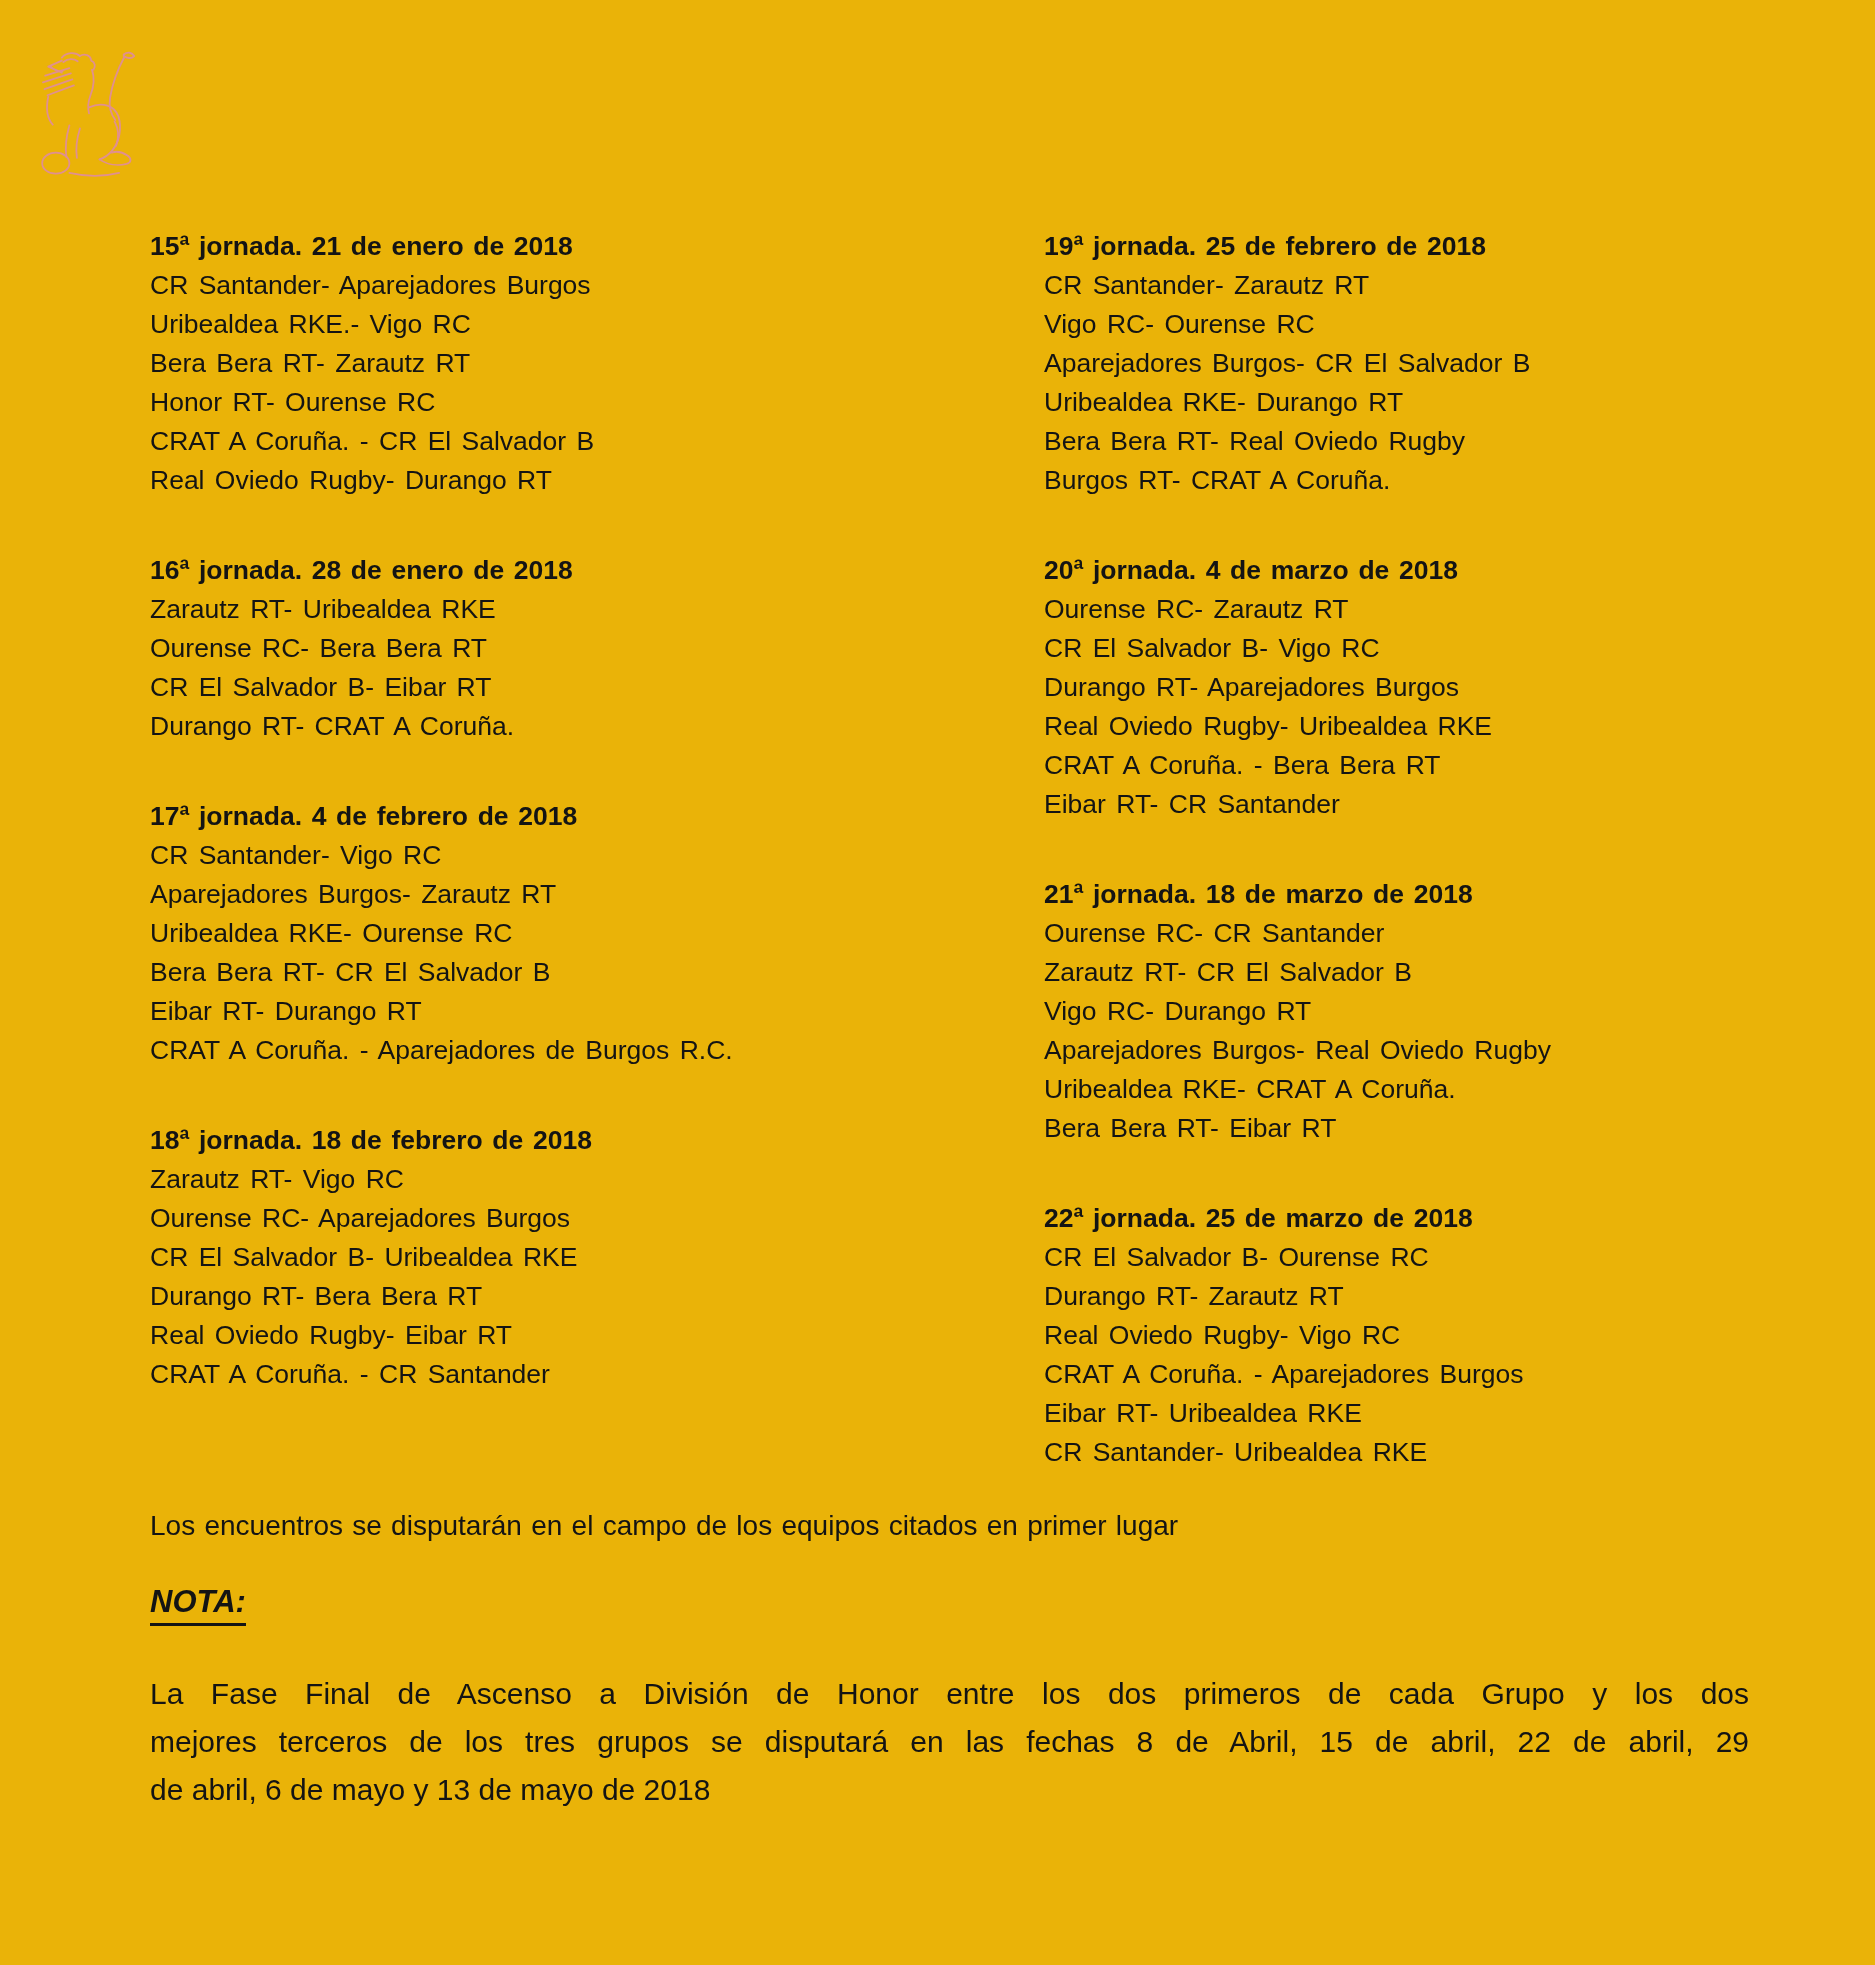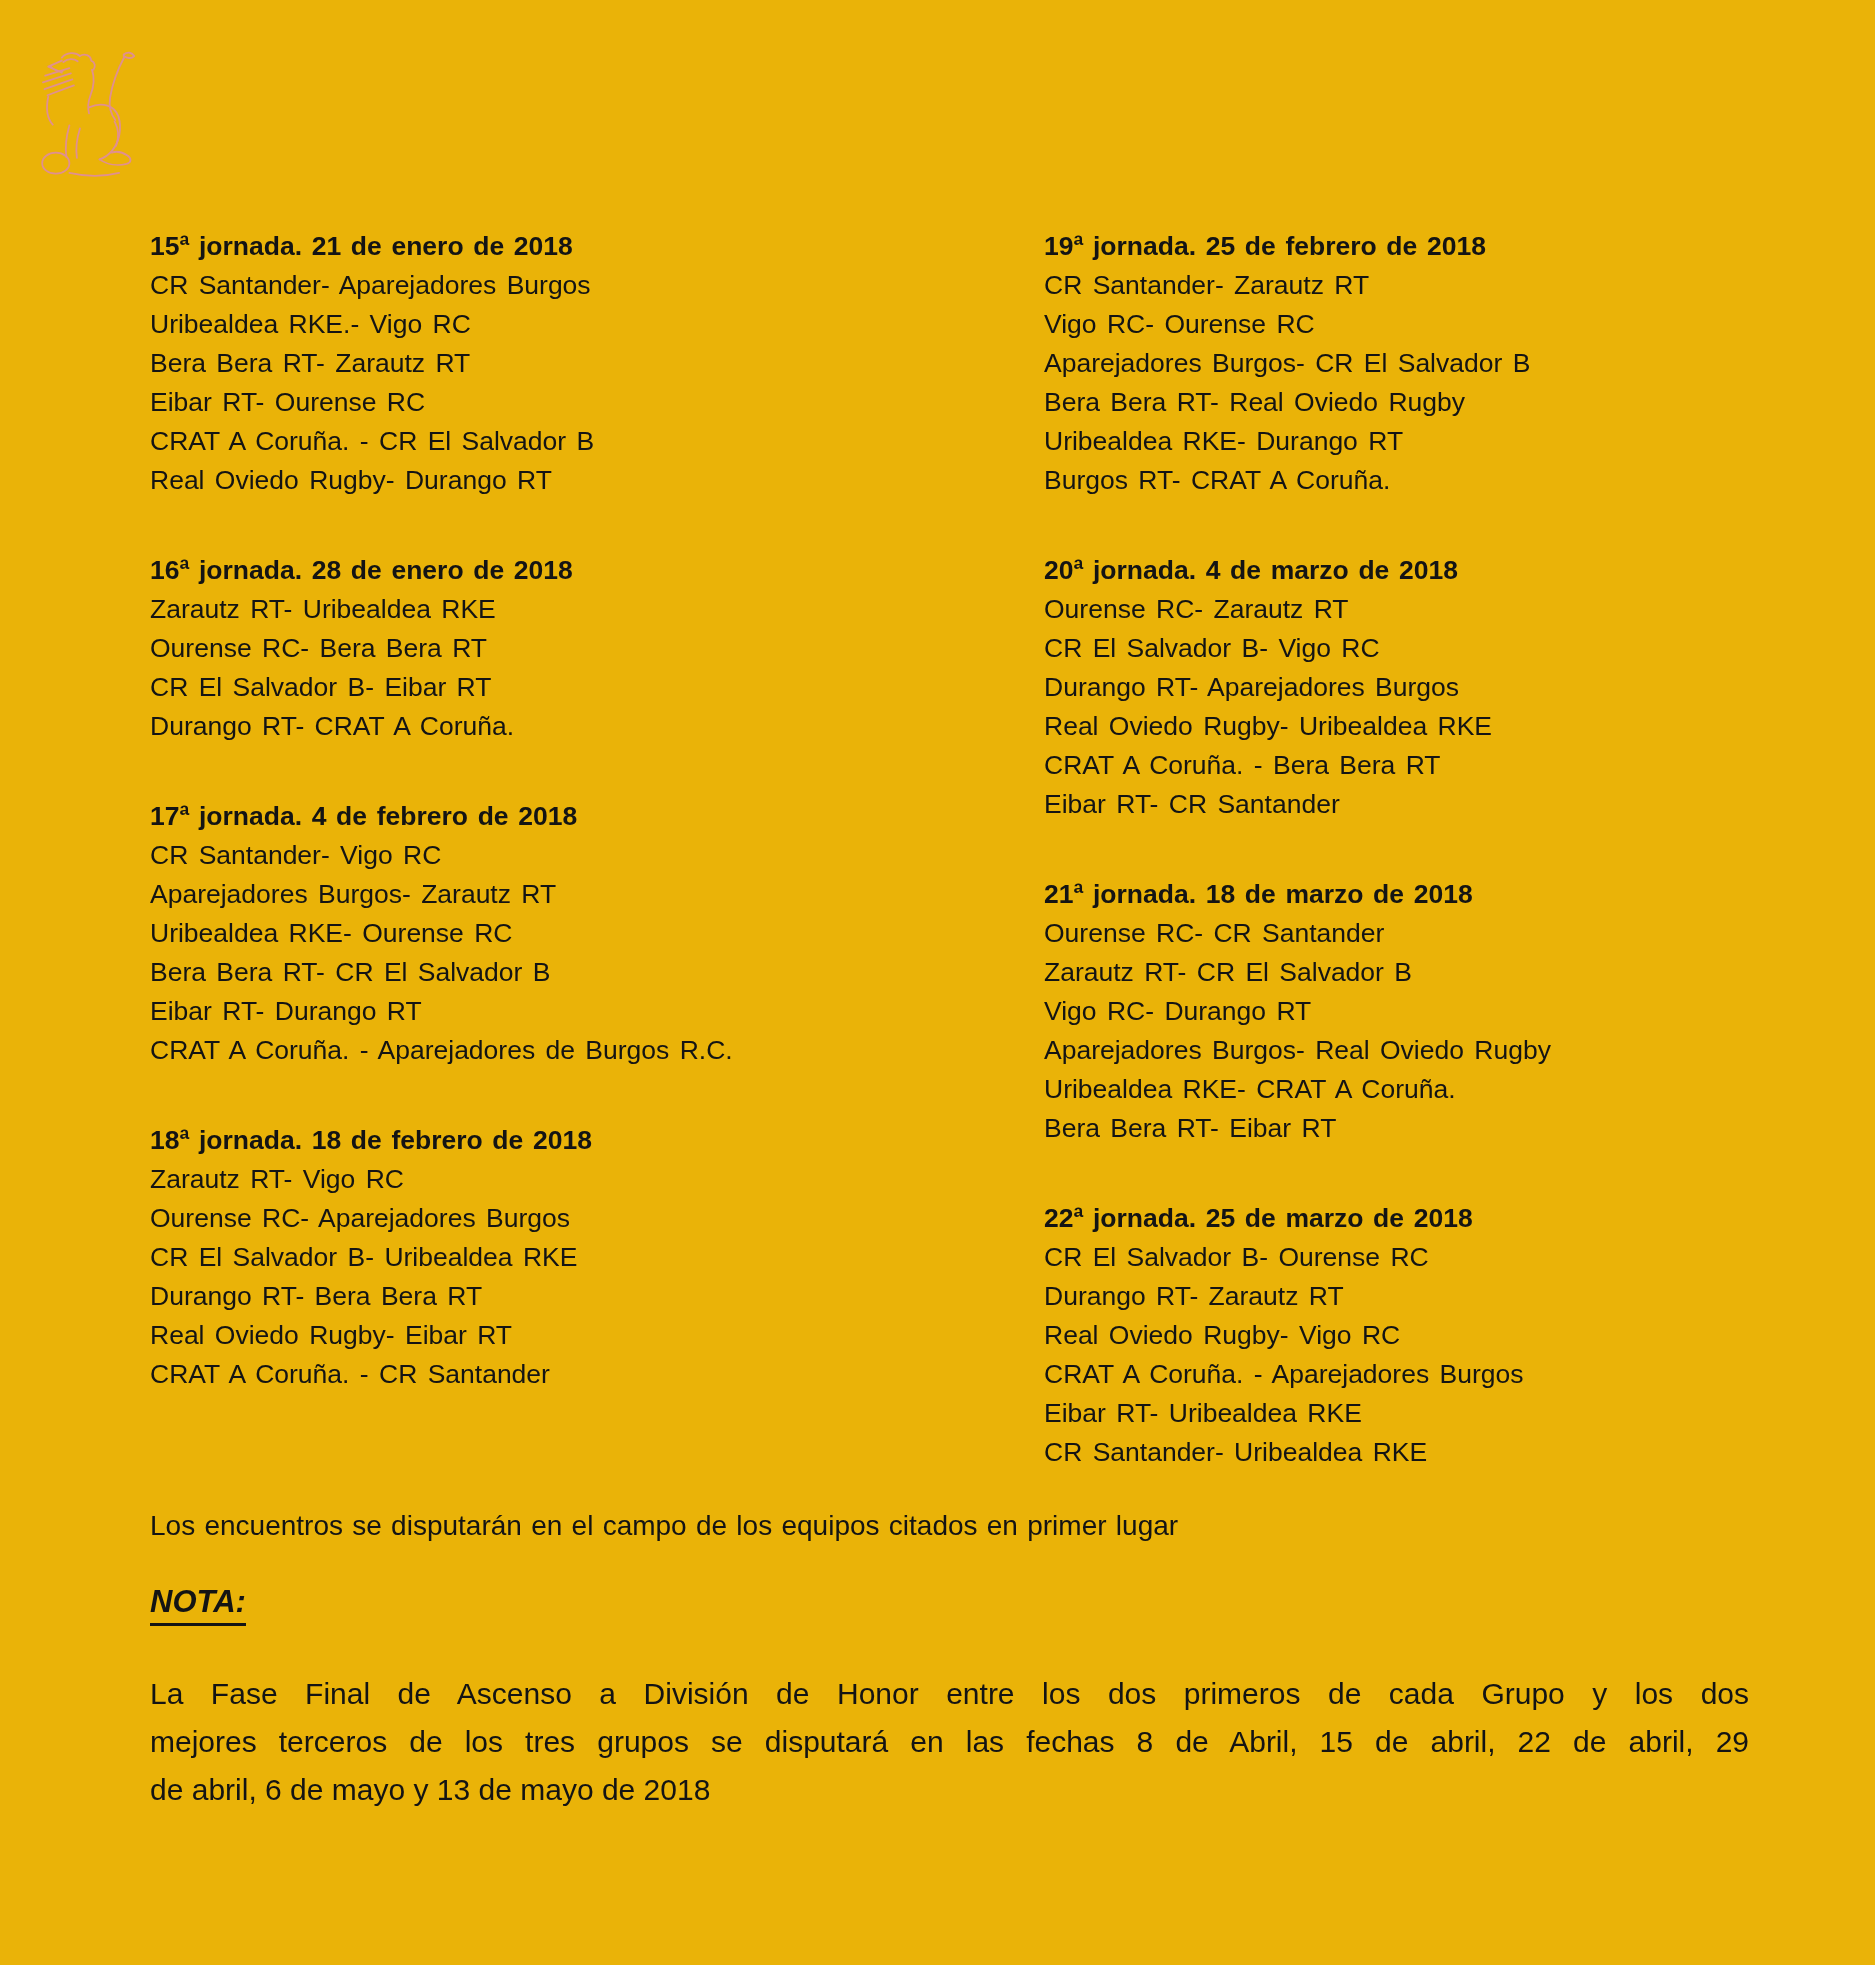--- a/index.html
+++ b/index.html
@@ -130,21 +130,21 @@
     </svg>
   </div>
 
   <div class="schedule">
     <div class="schedule-col">
         <div class="block">
           <div class="block-title">15ª jornada. 21 de enero de 2018</div>
           <div class="match-line">CR Santander- Aparejadores Burgos</div>
           <div class="match-line">Uribealdea RKE.- Vigo RC</div>
           <div class="match-line">Bera Bera RT- Zarautz RT</div>
-          <div class="match-line">Eibar RT- Ourense RC</div>
+          <div class="match-line">Honor RT- Ourense RC</div>
           <div class="match-line">CRAT A Coruña. - CR El Salvador B</div>
           <div class="match-line">Real Oviedo Rugby- Durango RT</div>
         </div>
         <div class="block">
           <div class="block-title">16ª jornada. 28 de enero de 2018</div>
           <div class="match-line">Zarautz RT- Uribealdea RKE</div>
           <div class="match-line">Ourense RC- Bera Bera RT</div>
           <div class="match-line">CR El Salvador B- Eibar RT</div>
           <div class="match-line">Durango RT- CRAT A Coruña.</div>
         </div>
@@ -166,22 +166,22 @@
           <div class="match-line">Real Oviedo Rugby- Eibar RT</div>
           <div class="match-line">CRAT A Coruña. - CR Santander</div>
         </div>
       </div>
     <div class="schedule-col">
         <div class="block">
           <div class="block-title">19ª jornada. 25 de febrero de 2018</div>
           <div class="match-line">CR Santander- Zarautz RT</div>
           <div class="match-line">Vigo RC- Ourense RC</div>
           <div class="match-line">Aparejadores Burgos- CR El Salvador B</div>
+          <div class="match-line">Uribealdea RKE- Durango RT</div>
           <div class="match-line">Bera Bera RT- Real Oviedo Rugby</div>
-          <div class="match-line">Uribealdea RKE- Durango RT</div>
           <div class="match-line">Burgos RT- CRAT A Coruña.</div>
         </div>
         <div class="block">
           <div class="block-title">20ª jornada. 4 de marzo de 2018</div>
           <div class="match-line">Ourense RC- Zarautz RT</div>
           <div class="match-line">CR El Salvador B- Vigo RC</div>
           <div class="match-line">Durango RT- Aparejadores Burgos</div>
           <div class="match-line">Real Oviedo Rugby- Uribealdea RKE</div>
           <div class="match-line">CRAT A Coruña. - Bera Bera RT</div>
           <div class="match-line">Eibar RT- CR Santander</div>

